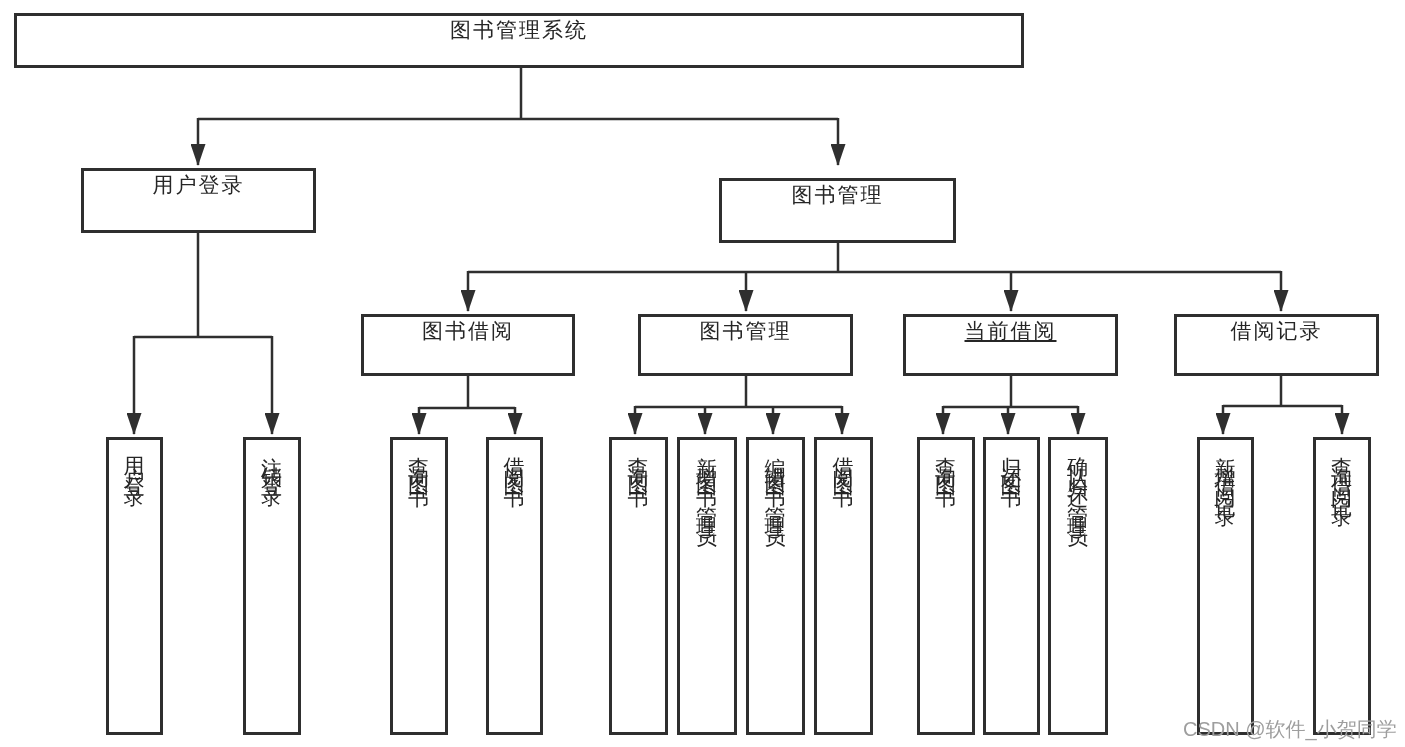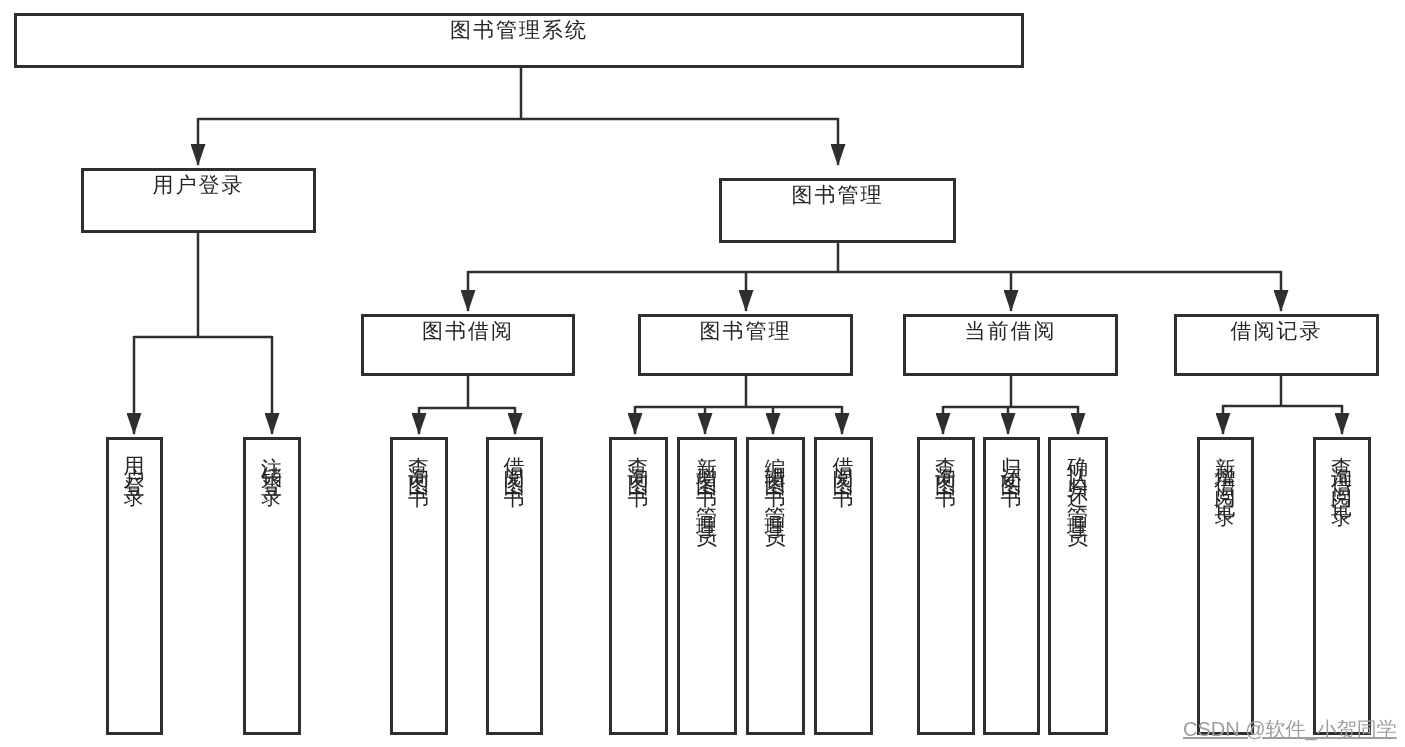--- a/index.html
+++ b/index.html
@@ -43,21 +43,20 @@
     max-height: 290px;
   }
   #watermark {
     position: absolute;
     left: 1183px;
     top: 716px;
     font-size: 20px;
     color: #9e9e9e;
     white-space: nowrap;
     z-index: 5;
-    text-decoration: underline;
   }
 </style>
 </head>
 <body>
 
 <div id="stage">
 
   <svg id="connectors" viewBox="0 0 1405 747" xmlns="http://www.w3.org/2000/svg">
     <defs>
       <marker id="arr" markerUnits="userSpaceOnUse" markerWidth="22" markerHeight="15" viewBox="0 0 22 15" refX="21" refY="7.5" orient="auto">
@@ -130,21 +129,21 @@
   <div class="box" style="left:719px; top:178px; width:237px; height:65px;">
     <span class="hlabel">图书管理</span>
   </div>
 
   <div class="box" style="left:361px; top:314px; width:214px; height:62px;">
     <span class="hlabel">图书借阅</span>
   </div>
   <div class="box" style="left:638px; top:314px; width:215px; height:62px;">
     <span class="hlabel">图书管理</span>
   </div>
-  <div class="box" style="left:903px; top:314px; width:215px; height:62px;">
+  <div class="box" style="left:903px; top:314px; width:215px; height:62px;text-decoration:underline;">
     <span class="hlabel">当前借阅</span>
   </div>
   <div class="box" style="left:1174px; top:314px; width:205px; height:62px;">
     <span class="hlabel">借阅记录</span>
   </div>
 
   <div class="box leaf" style="left:106px; top:437px; width:57px; height:298px;">
     <span class="vlabel">用户登录</span>
   </div>
   <div class="box leaf" style="left:243px; top:437px; width:58px; height:298px;">

